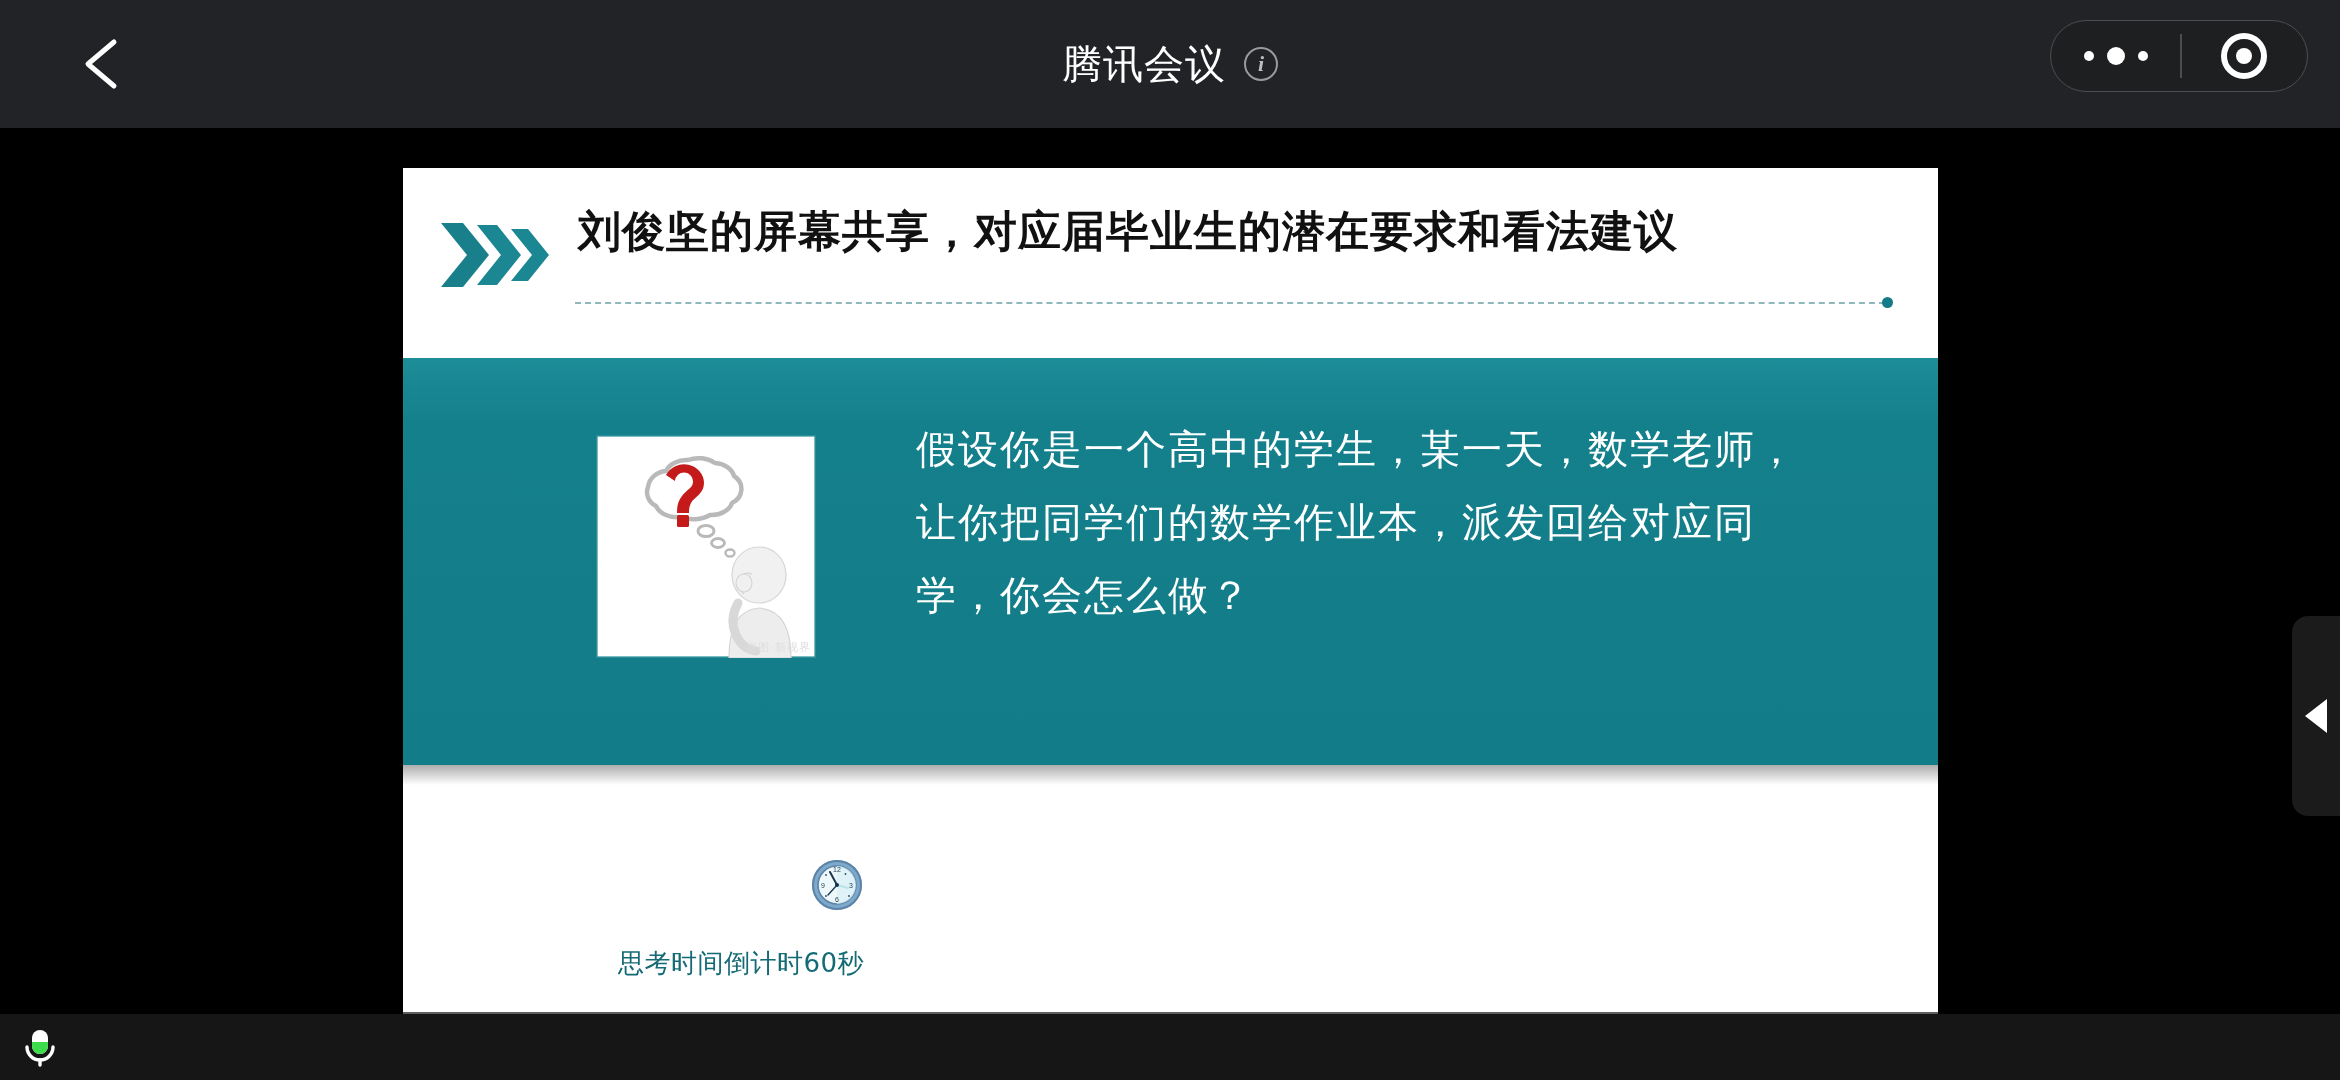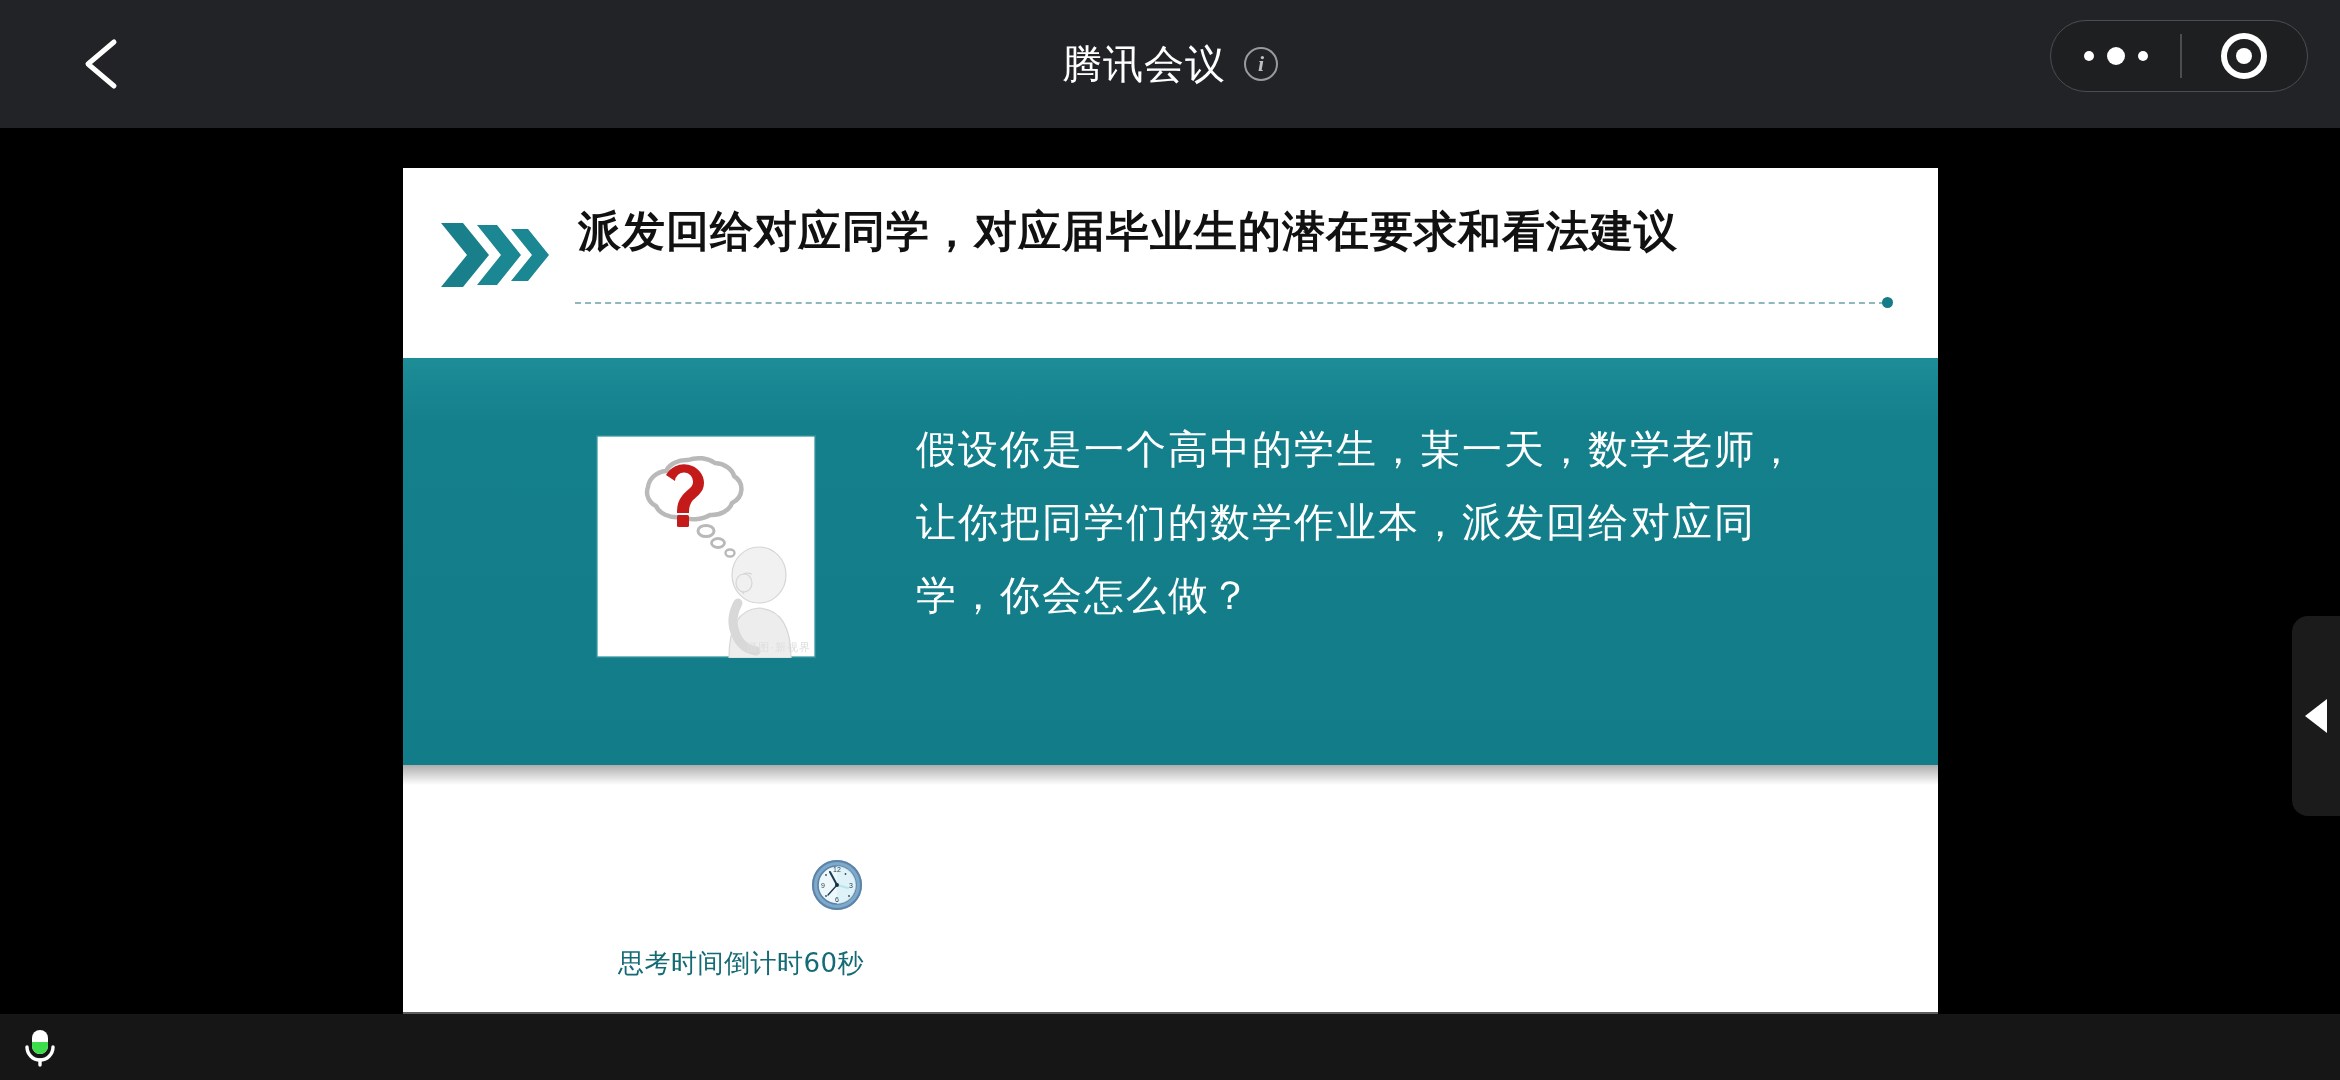--- a/index.html
+++ b/index.html
@@ -220,21 +220,21 @@
     <div id="slide">
 
       <div id="slide-title-zone">
 
         <svg id="chevrons" viewBox="0 0 120 70">
           <polygon points="0,3 22,3 48,35 22,67 0,67 26,35" fill="#197f8b"></polygon>
           <polygon points="36,5 56,5 80,35 56,65 36,65 60,35" fill="#1a8793"></polygon>
           <polygon points="70,9 87,9 108,35 87,61 70,61 91,35" fill="#1a8793"></polygon>
         </svg>
 
-        <div id="slide-title">派发回给对应同学，对应届毕业生的潜在要求和看法建议</div>
+        <div id="slide-title">刘俊坚的屏幕共享，对应届毕业生的潜在要求和看法建议</div>
         <div id="title-rule"></div>
         <div id="title-rule-dot"></div>
       </div>
 
       <div id="teal-band">
 
         <div id="body-text">假设你是一个高中的学生，某一天，数学老师，让你把同学们的数学作业本，派发回给对应同学，你会怎么做？</div>
 
         <div id="think-img">
           <svg width="220" height="223" viewBox="0 0 220 223">

